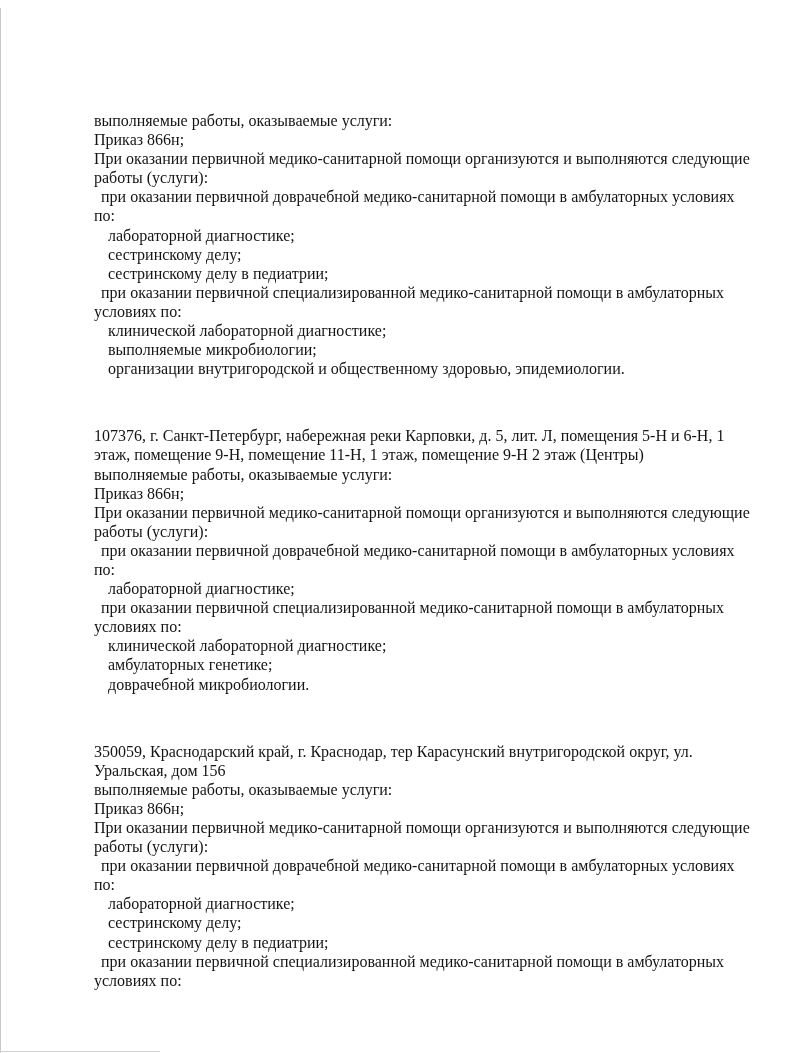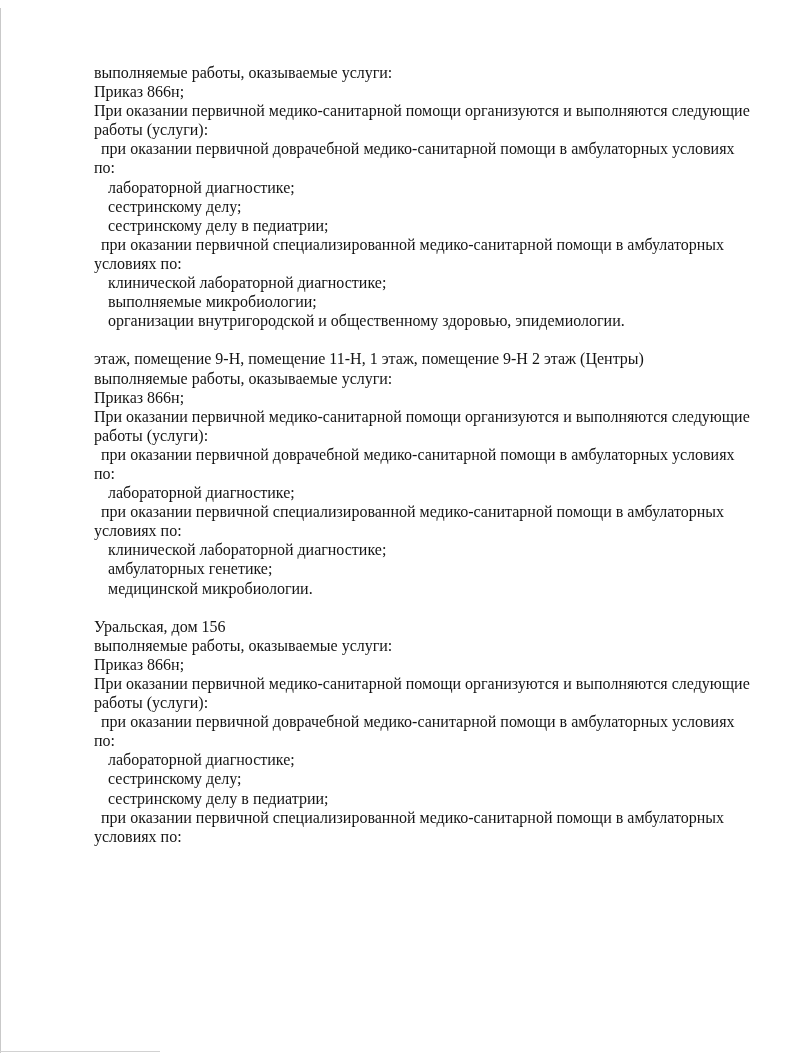--- a/index.html
+++ b/index.html
@@ -31,21 +31,21 @@
     background: #d2d2d2;
   }
   .content {
     position: absolute;
     left: 94px;
     top: 63px;
     width: 672px;
     font-size: 16px;
     line-height: 19.1px;
   }
-  .block { margin-bottom: 19.1px; }
+  .block { margin-bottom: 19.1px; margin-top: 48px; }
   .block:last-child { margin-bottom: 0; }
   .line { white-space: pre; }
   .indent-0 { padding-left: 0; }
   .indent-1 { padding-left: 7px; }
   .indent-2 { padding-left: 14px; }
 </style>
 </head>
 <body>
 
 <div class="page-left-edge"></div>
@@ -62,35 +62,37 @@
       <div class="line indent-2">лабораторной диагностике;</div>
       <div class="line indent-2">сестринскому делу;</div>
       <div class="line indent-2">сестринскому делу в педиатрии;</div>
       <div class="line indent-1">при оказании первичной специализированной медико-санитарной помощи в амбулаторных</div>
       <div class="line indent-0">условиях по:</div>
       <div class="line indent-2">клинической лабораторной диагностике;</div>
       <div class="line indent-2">выполняемые микробиологии;</div>
       <div class="line indent-2">организации внутригородской и общественному здоровью, эпидемиологии.</div>
     </section>
     <section class="block">
+      <div class="line indent-0">107376, г. Санкт-Петербург, набережная реки Карповки, д. 5, лит. Л, помещения 5-Н и 6-Н, 1</div>
       <div class="line indent-0">этаж, помещение 9-Н, помещение 11-Н, 1 этаж, помещение 9-Н 2 этаж (Центры)</div>
       <div class="line indent-0">выполняемые работы, оказываемые услуги:</div>
       <div class="line indent-0">Приказ 866н;</div>
       <div class="line indent-0">При оказании первичной медико-санитарной помощи организуются и выполняются следующие</div>
       <div class="line indent-0">работы (услуги):</div>
       <div class="line indent-1">при оказании первичной доврачебной медико-санитарной помощи в амбулаторных условиях</div>
       <div class="line indent-0">по:</div>
       <div class="line indent-2">лабораторной диагностике;</div>
       <div class="line indent-1">при оказании первичной специализированной медико-санитарной помощи в амбулаторных</div>
       <div class="line indent-0">условиях по:</div>
       <div class="line indent-2">клинической лабораторной диагностике;</div>
       <div class="line indent-2">амбулаторных генетике;</div>
-      <div class="line indent-2">медицинской микробиологии.</div>
+      <div class="line indent-2">доврачебной микробиологии.</div>
     </section>
     <section class="block">
+      <div class="line indent-0">350059, Краснодарский край, г. Краснодар, тер Карасунский внутригородской округ, ул.</div>
       <div class="line indent-0">Уральская, дом 156</div>
       <div class="line indent-0">выполняемые работы, оказываемые услуги:</div>
       <div class="line indent-0">Приказ 866н;</div>
       <div class="line indent-0">При оказании первичной медико-санитарной помощи организуются и выполняются следующие</div>
       <div class="line indent-0">работы (услуги):</div>
       <div class="line indent-1">при оказании первичной доврачебной медико-санитарной помощи в амбулаторных условиях</div>
       <div class="line indent-0">по:</div>
       <div class="line indent-2">лабораторной диагностике;</div>
       <div class="line indent-2">сестринскому делу;</div>
       <div class="line indent-2">сестринскому делу в педиатрии;</div>

